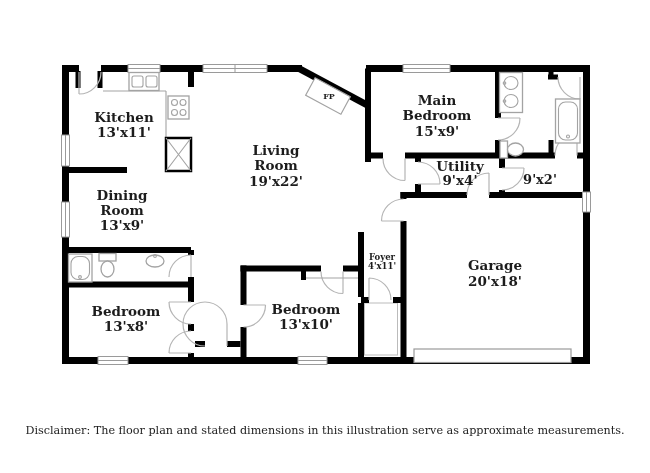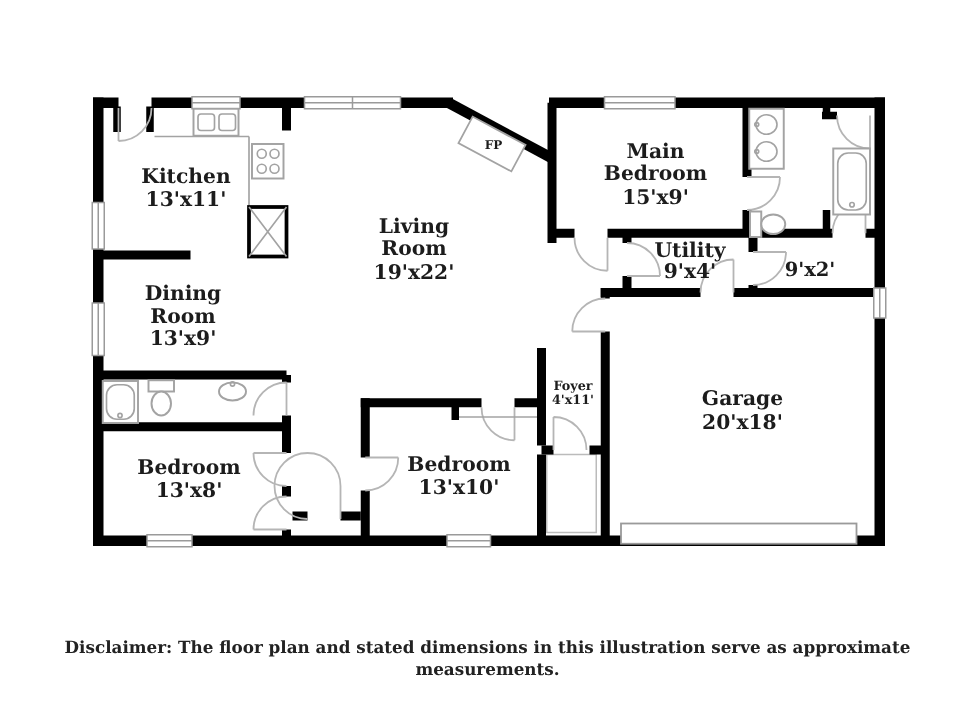--- a/index.html
+++ b/index.html
@@ -14,21 +14,21 @@
   .wall{stroke:#000000;fill:none;}
   .wx{stroke-width:7;}
   .wi{stroke-width:6;}
   .ws{stroke-width:5;}
   .door{stroke:#b5b5b5;stroke-width:1.2;fill:none;}
   .win{fill:#ffffff;stroke:#9a9a9a;stroke-width:1;}
   .winline{stroke:#9a9a9a;stroke-width:1;fill:none;}
   .fix{stroke:#a3a3a3;stroke-width:1.3;fill:#ffffff;}
   .fixline{stroke:#a3a3a3;stroke-width:1.1;fill:none;}
   #footer{position:absolute;left:0;top:424px;width:650px;text-align:center;
-          font-size:11.2px;line-height:14.5px;color:#222222;font-weight:700;}
+          font-size:11.2px;line-height:14.5px;color:#222222;font-weight:400;}
 </style>
 </head>
 <body>
 
 <div id="stage">
   <svg width="650" height="473" viewBox="0 0 650 473">
 
     <rect x="364.5" y="303" width="33" height="52" fill="#ffffff" stroke="#bbbbbb" stroke-width="1"></rect>
 
     <g>

